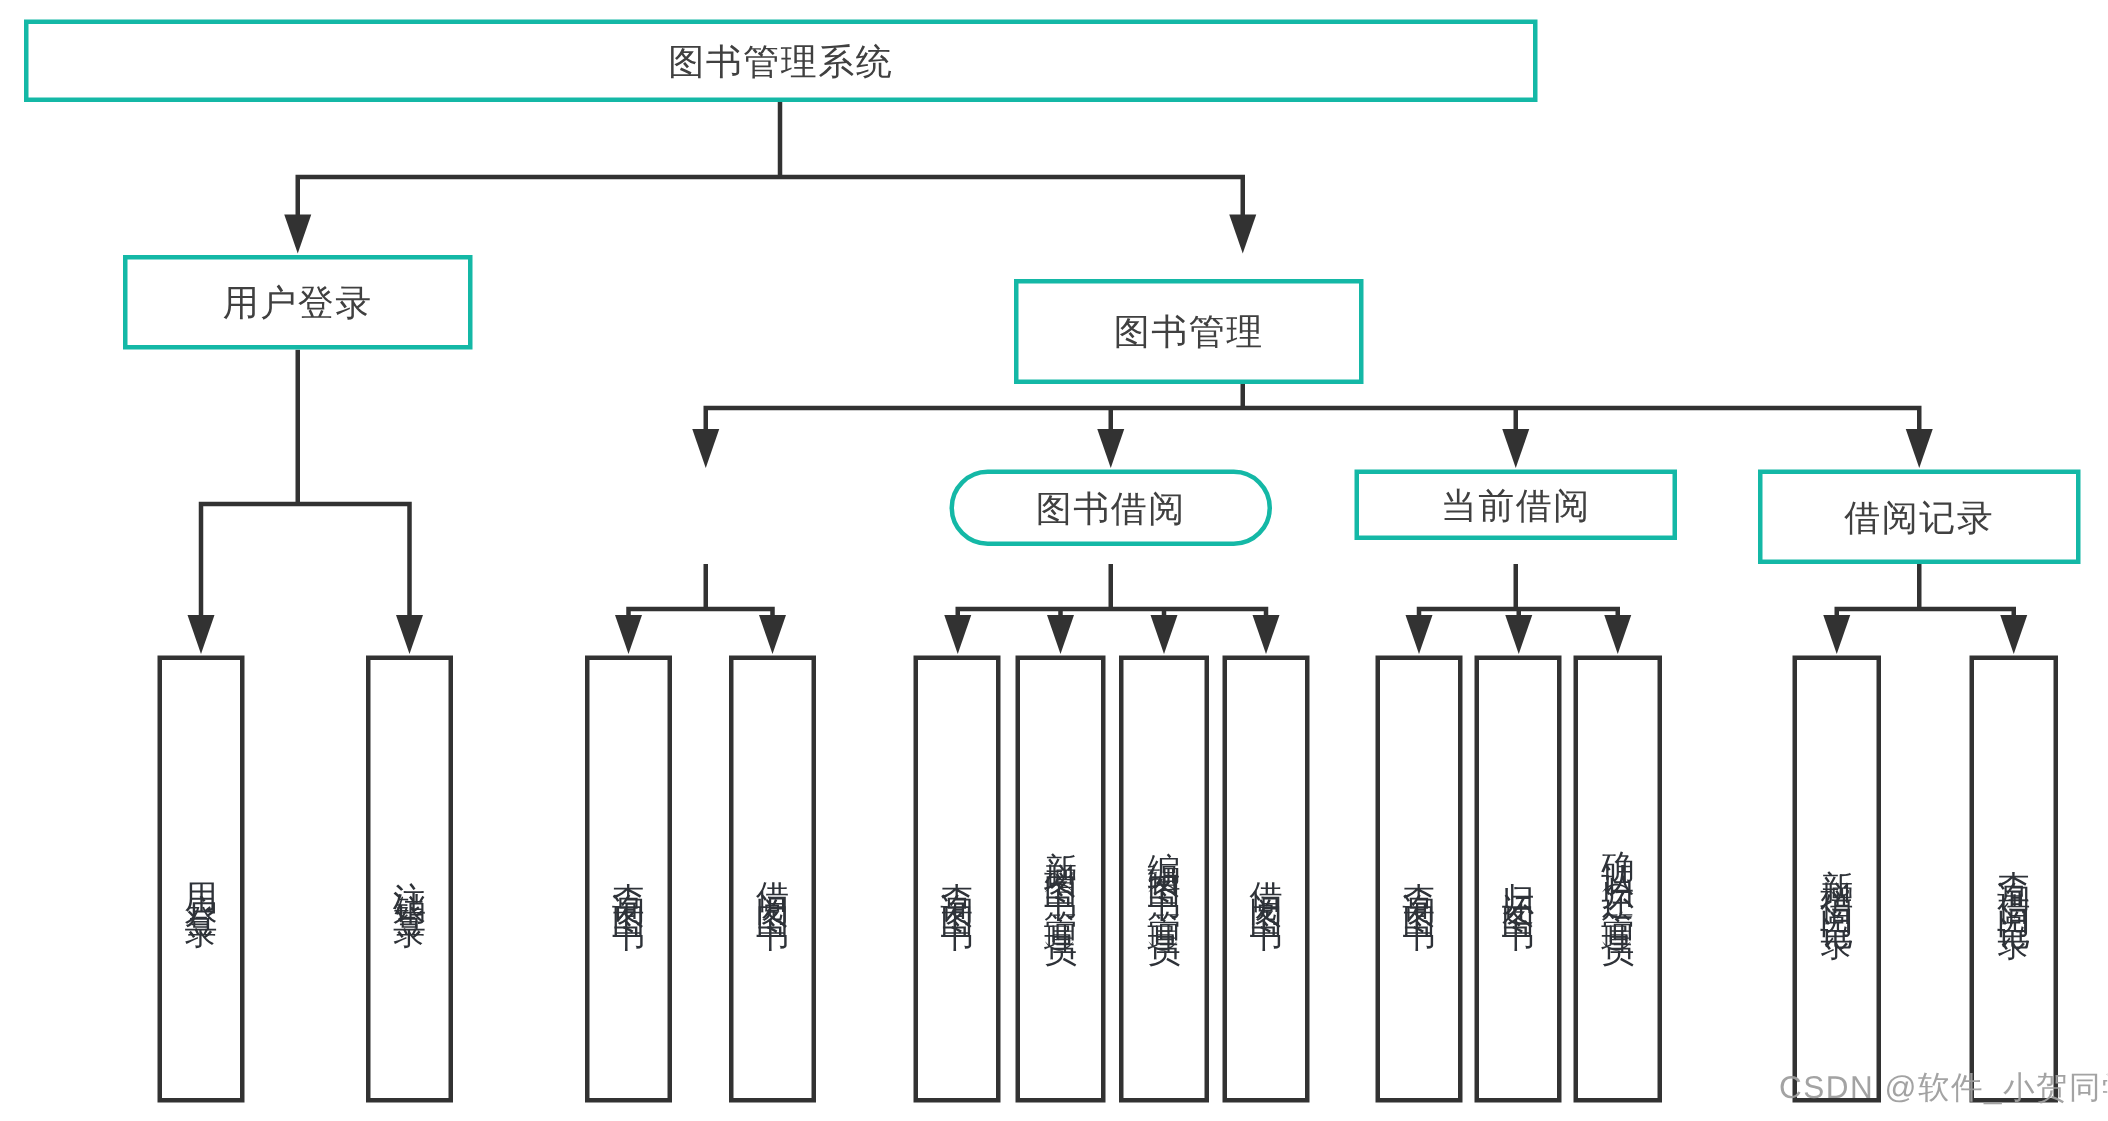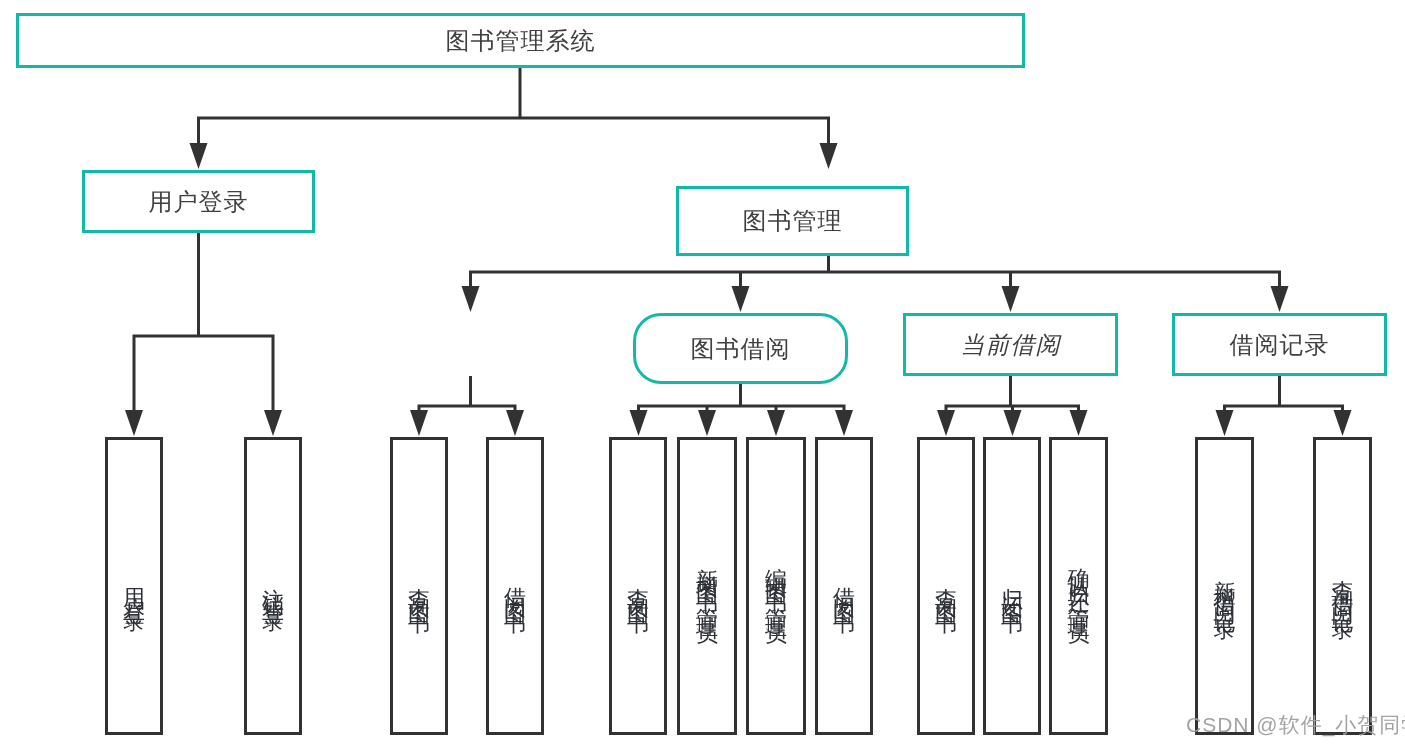--- a/index.html
+++ b/index.html
@@ -56,22 +56,22 @@
     white-space: nowrap;
   }
 
   
   .n-root   { left: 16px;  top: 13px;  width: 1009px; height: 55px; }
   
   .n-login  { left: 82px;  top: 170px; width: 233px; height: 63px; }
   .n-mgmt   { left: 676px; top: 170px; width: 233px; height: 70px; margin-top: 16px; }
   
   .n-newbk  { left: 363px;  top: 313px; width: 215px; height: 63px; }
-  .n-borrow { left: 633px;  top: 313px; width: 215px; height: 71px; border-radius: 28px; }
-  .n-cur    { left: 903px;  top: 313px; width: 215px; height: 63px; font-style: italic; }
+  .n-borrow { left: 633px;  top: 313px; width: 215px; height: 51px; border-radius: 28px; }
+  .n-cur    { left: 903px;  top: 313px; width: 215px; height: 47px; }
   .n-rec    { left: 1172px; top: 313px; width: 215px; height: 63px; }
   
   .lf-1a { left: 105px; }
   .lf-1b { left: 244px; }
   .lf-2a { left: 390px; }
   .lf-2b { left: 486px; }
   .lf-3a { left: 609px; }
   .lf-3b { left: 677px; width: 60px; }
   .lf-3c { left: 746px; width: 60px; }
   .lf-3d { left: 815px; }

